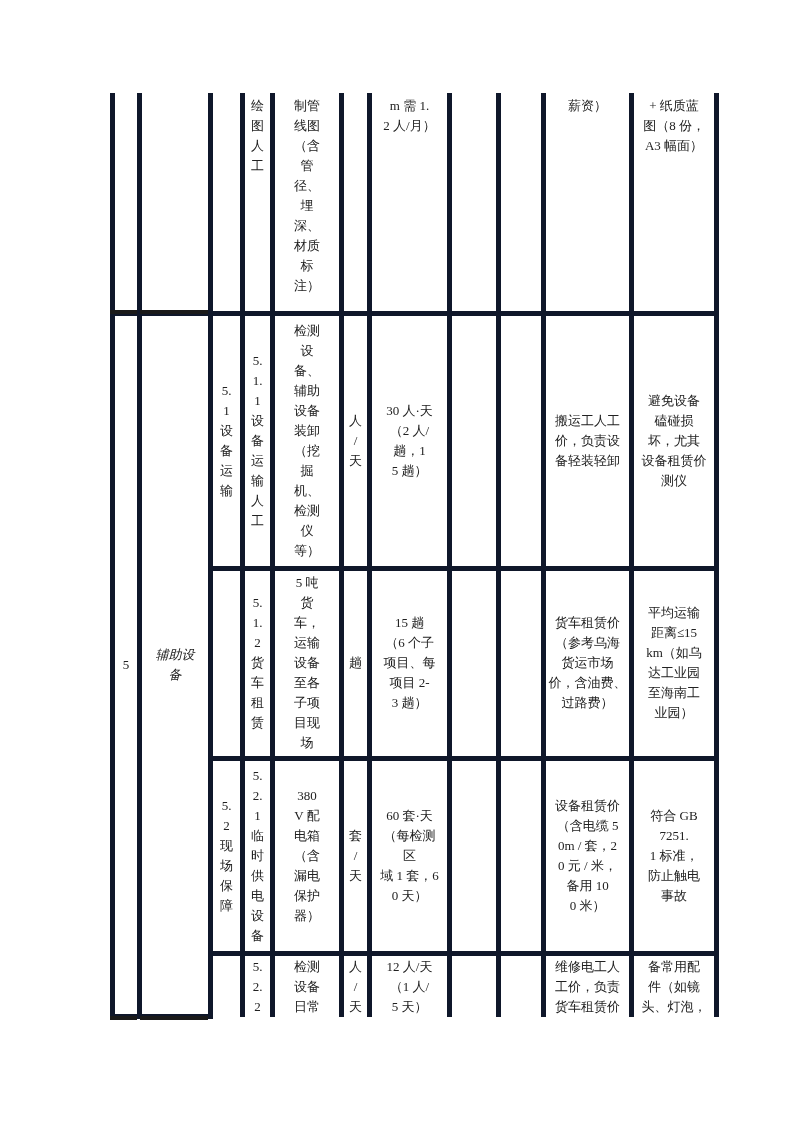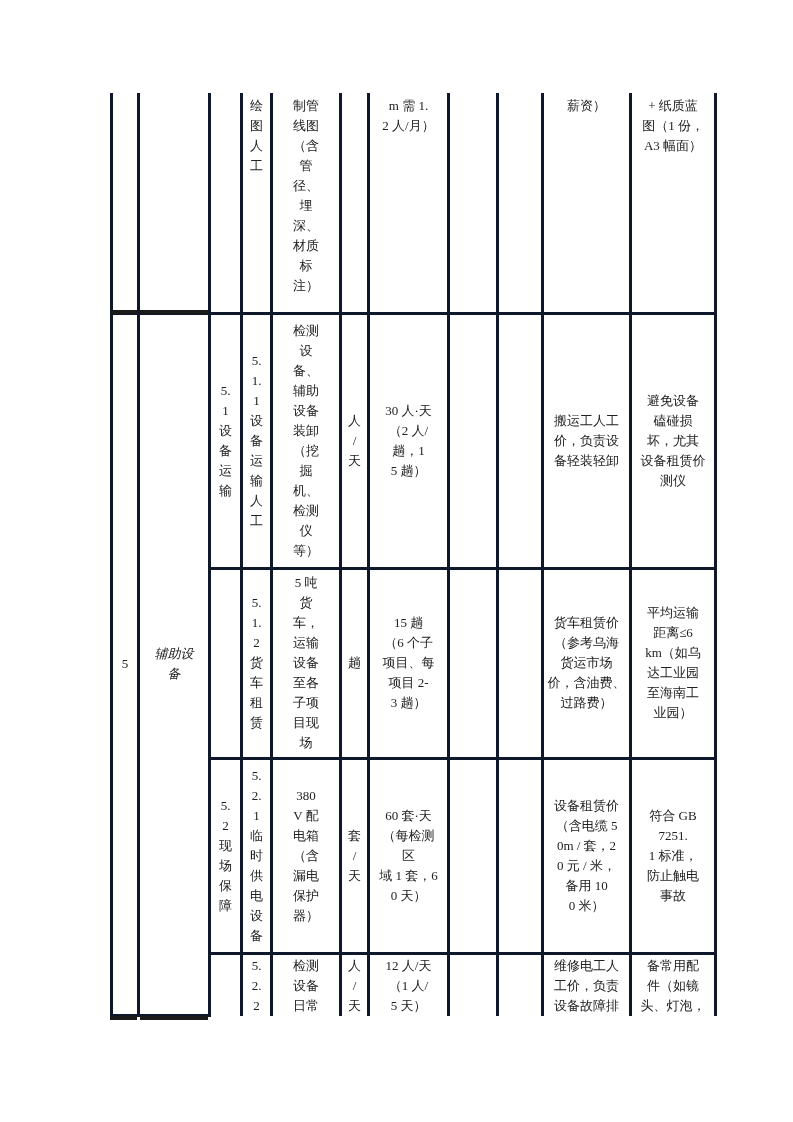--- a/index.html
+++ b/index.html
@@ -10,21 +10,21 @@
     background:#ffffff;
     font-family:"Liberation Serif","DejaVu Serif",serif;
     overflow:hidden;
   }
   table.cost{
     position:absolute;left:110px;top:93px;
     border-collapse:collapse;table-layout:fixed;
     width:580px;
   }
   table.cost td{
-    border:3px solid #0f172a;
+    border:5px solid #0f172a;
     vertical-align:middle;
     text-align:center;
     white-space:pre-line;
     font-size:13px;
     line-height:20px;
     color:#212121;
     padding:0 2px;
     overflow:hidden;
     word-break:break-all;
   }
@@ -90,21 +90,21 @@
 材质
 标
 注）</td>
       <td class="w6"></td>
       <td class="w7">m 需 1.
 2 人/月）</td>
       <td class="w8"></td>
       <td class="w9"></td>
       <td class="w10 al c10pad">薪资）</td>
       <td class="w11 al c11pad">+ 纸质蓝
-图（1 份，
+图（8 份，
 A3 幅面）</td>
     </tr>
 
     <tr class="r2">
       <td class="w1 no-bottom" rowspan="4">5</td>
       <td class="w2 al c2pad no-bottom" rowspan="4">辅助设
 备</td>
       <td class="w3">5.
 1
 设
@@ -176,21 +176,21 @@
 项目 2-
 3 趟）</td>
       <td class="w8"></td>
       <td class="w9"></td>
       <td class="w10 al c10pad">货车租赁价
 （参考乌海
 货运市场
 价，含油费、
 过路费）</td>
       <td class="w11 al c11pad">平均运输
-距离≤6
+距离≤15
 km（如乌
 达工业园
 至海南工
 业园）</td>
     </tr>
 
     <tr class="r4">
       <td class="w3">5.
 2
 现
@@ -247,21 +247,21 @@
       <td class="w6">人
 /
 天</td>
       <td class="w7">12 人/天
 （1 人/
 5 天）</td>
       <td class="w8"></td>
       <td class="w9"></td>
       <td class="w10 al c10pad">维修电工人
 工价，负责
-设备故障排</td>
+货车租赁价</td>
       <td class="w11 al c11pad">备常用配
 件（如镜
 头、灯泡，</td>
     </tr>
   </tbody>
     </table>
 
   <div class="divider d-tl1"></div>
   <div class="divider d-tl2"></div>
   <div class="divider d-bl1"></div>

